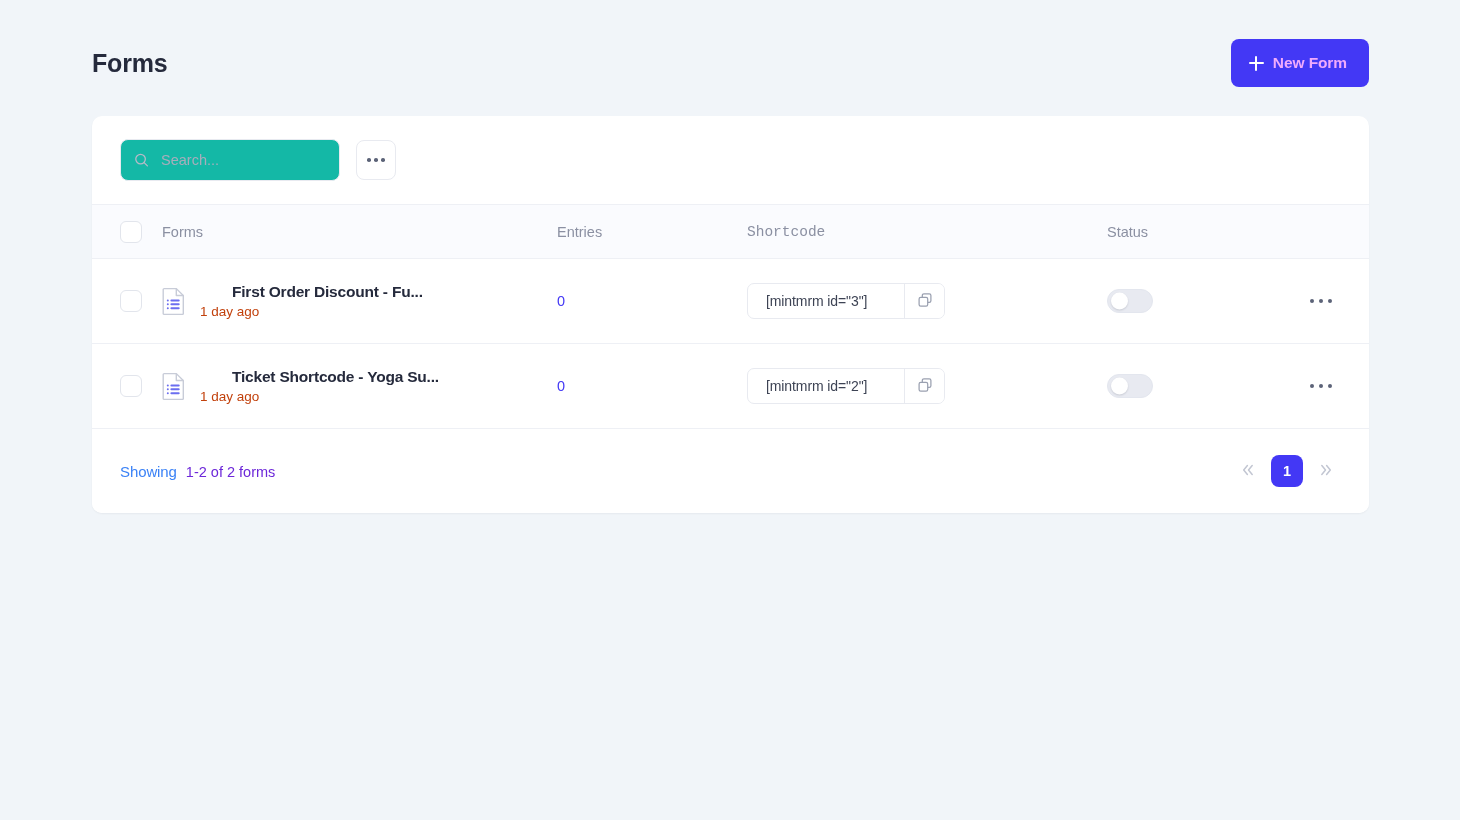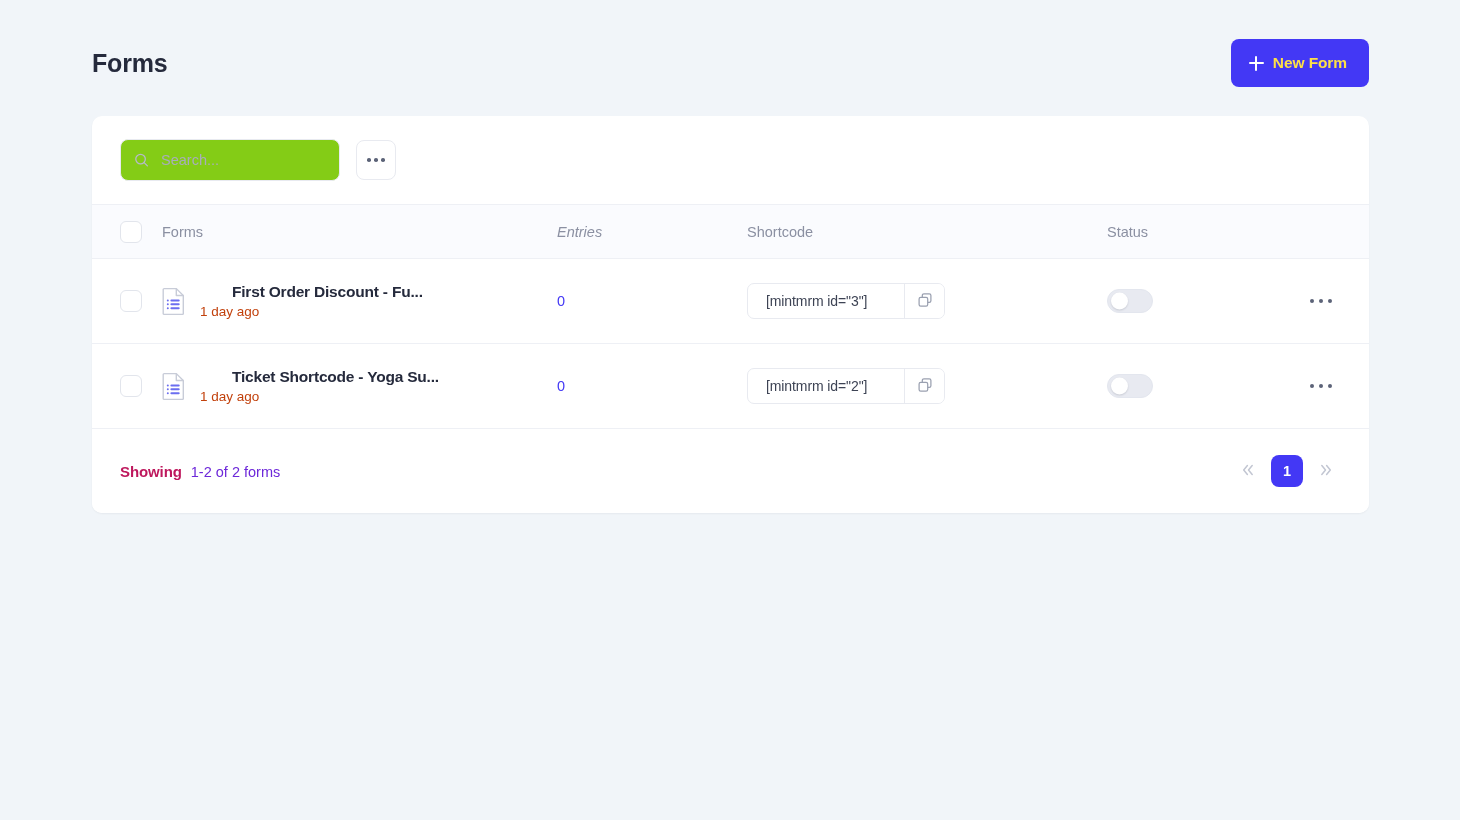--- a/index.html
+++ b/index.html
@@ -40,21 +40,21 @@
     color: #252a3c;
     letter-spacing: -0.2px;
     line-height: 1;
   }
 
   .new-form-btn {
     display: flex;
     align-items: center;
     gap: 9px;
     background: #4338f5;
-    color: #fde047;
+    color: #f0abfc;
     border: none;
     border-radius: 8px;
     height: 48px;
     padding: 0 22px 0 18px;
     font-size: 15.5px;
     font-weight: bold;
     font-family: "Liberation Sans", sans-serif;
     cursor: pointer;
     letter-spacing: -0.1px;
   }
@@ -101,21 +101,21 @@
   }
   .search-input {
     width: 220px;
     height: 42px;
     border: 1px solid #e8eaf0;
     border-radius: 8px;
     padding: 0 12px 0 40px;
     font-size: 14.5px;
     font-family: "Liberation Sans", sans-serif;
     color: #4b5162;
-    background: #84cc16;
+    background: #14b8a6;
     outline: none;
   }
   .search-input::placeholder { color: #a8adbb; }
 
   .search-icon {
     position: absolute;
     left: 14px;
     top: 50%;
     transform: translateY(-50%);
     width: 15px;
@@ -158,22 +158,22 @@
     text-align: left;
     font-size: 14.5px;
     font-weight: normal;
     color: #8b90a2;
     padding: 0;
     vertical-align: middle;
   }
 
   .col-check  { width: 70px; padding-left: 28px !important; }
   .col-forms  { width: 395px; }
-  .col-entries{ width: 190px; font-style: italic; }
-  .col-short  { width: 360px; }
+  .col-entries{ width: 190px; }
+  .col-short  { width: 360px; font-family: Liberation Mono, monospace; }
   .col-status { width: 190px; }
   .col-action { width: 72px; }
 
   .forms-table tbody td {
     border-bottom: 1px solid #eef0f5;
     height: 85px;
     padding: 0;
     vertical-align: middle;
   }
   .forms-table tbody tr:last-child td { border-bottom: 1px solid #eef0f5; }
@@ -300,22 +300,22 @@
     padding: 0 28px;
     background: #ffffff;
   }
   .showing {
     display: flex;
     align-items: baseline;
     gap: 9px;
   }
   .showing-label {
     font-size: 15px;
-    font-weight: bold;
-    color: #be185d;
+    font-weight: normal;
+    color: #3b82f6;
     letter-spacing: -0.1px;
   }
   .showing-range {
     font-size: 14.5px;
     color: #6d28d9;
   }
 
   .pagination {
     display: flex;
     align-items: center;

